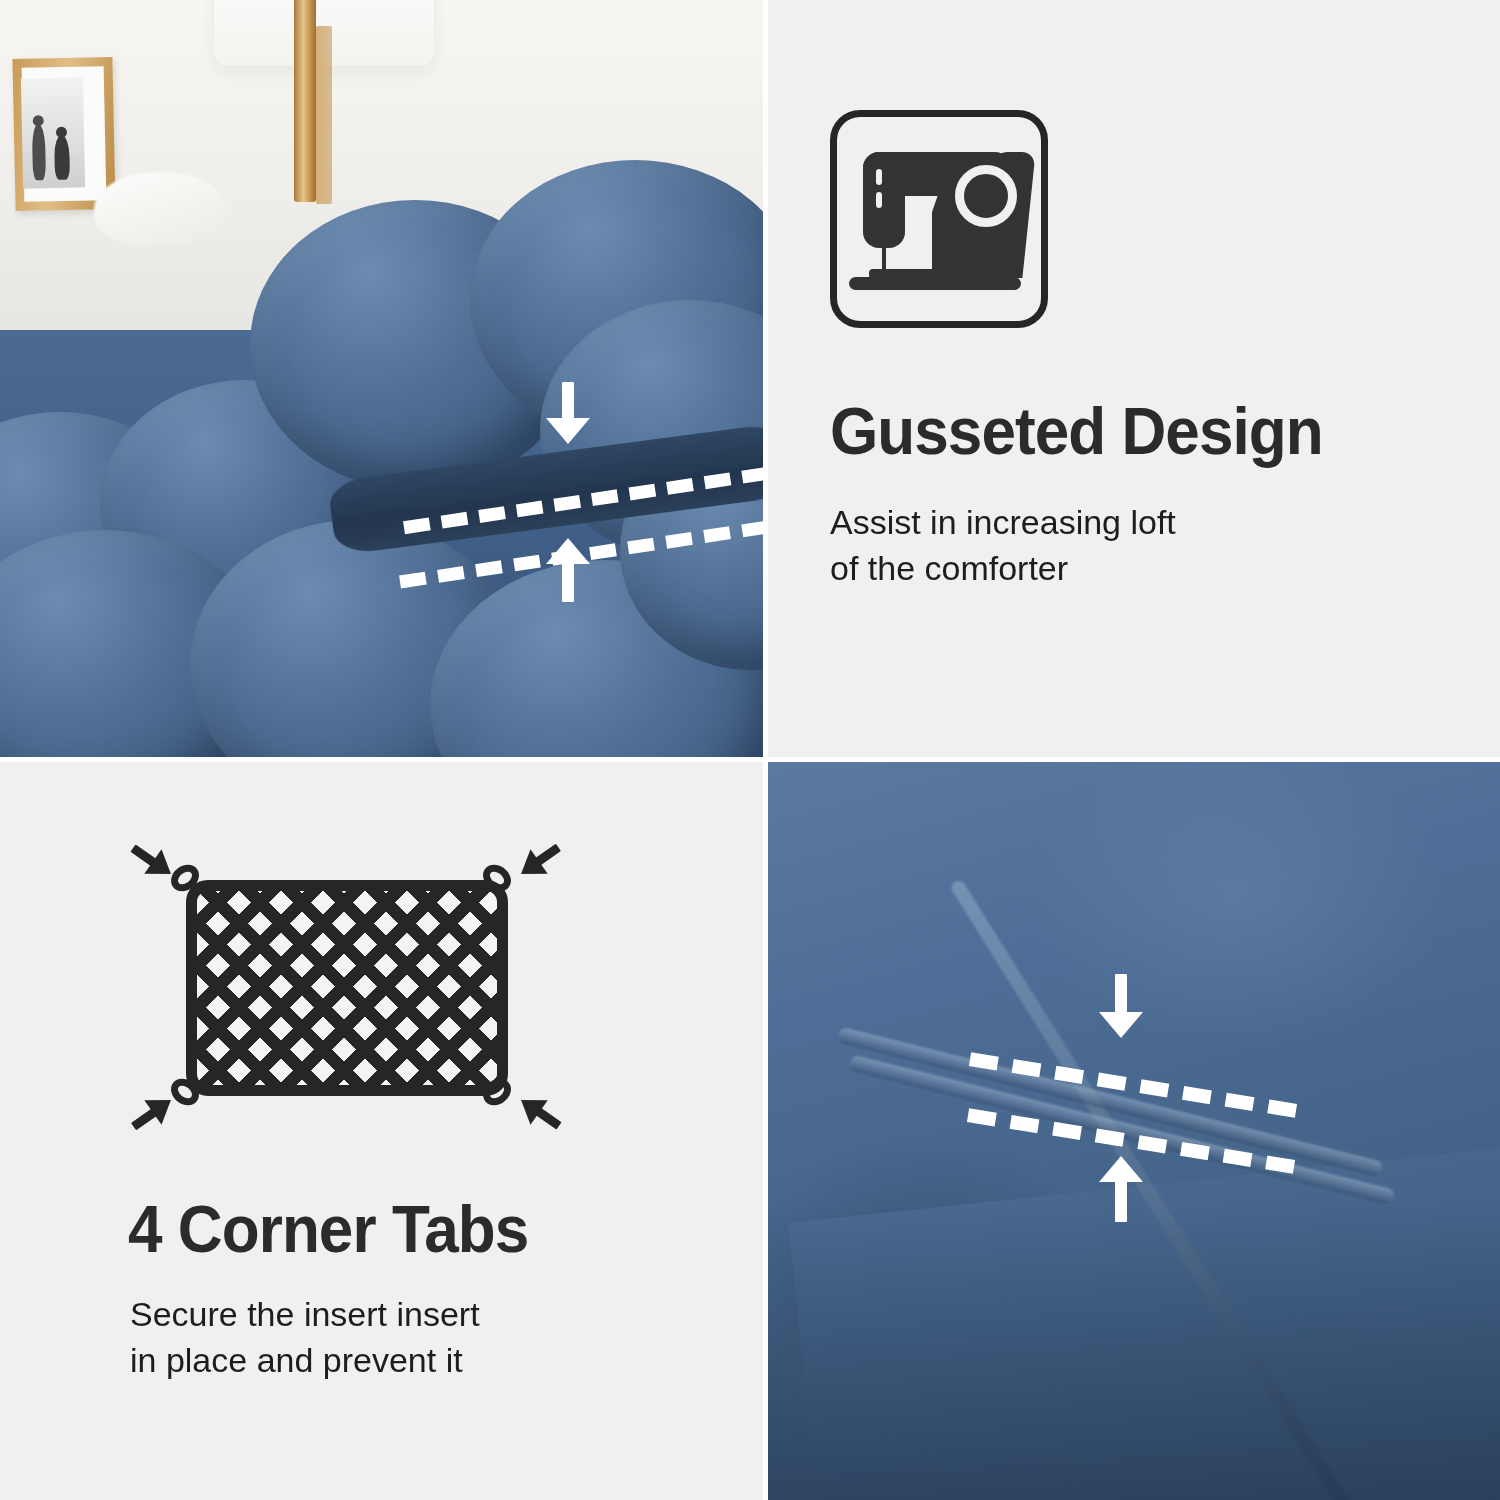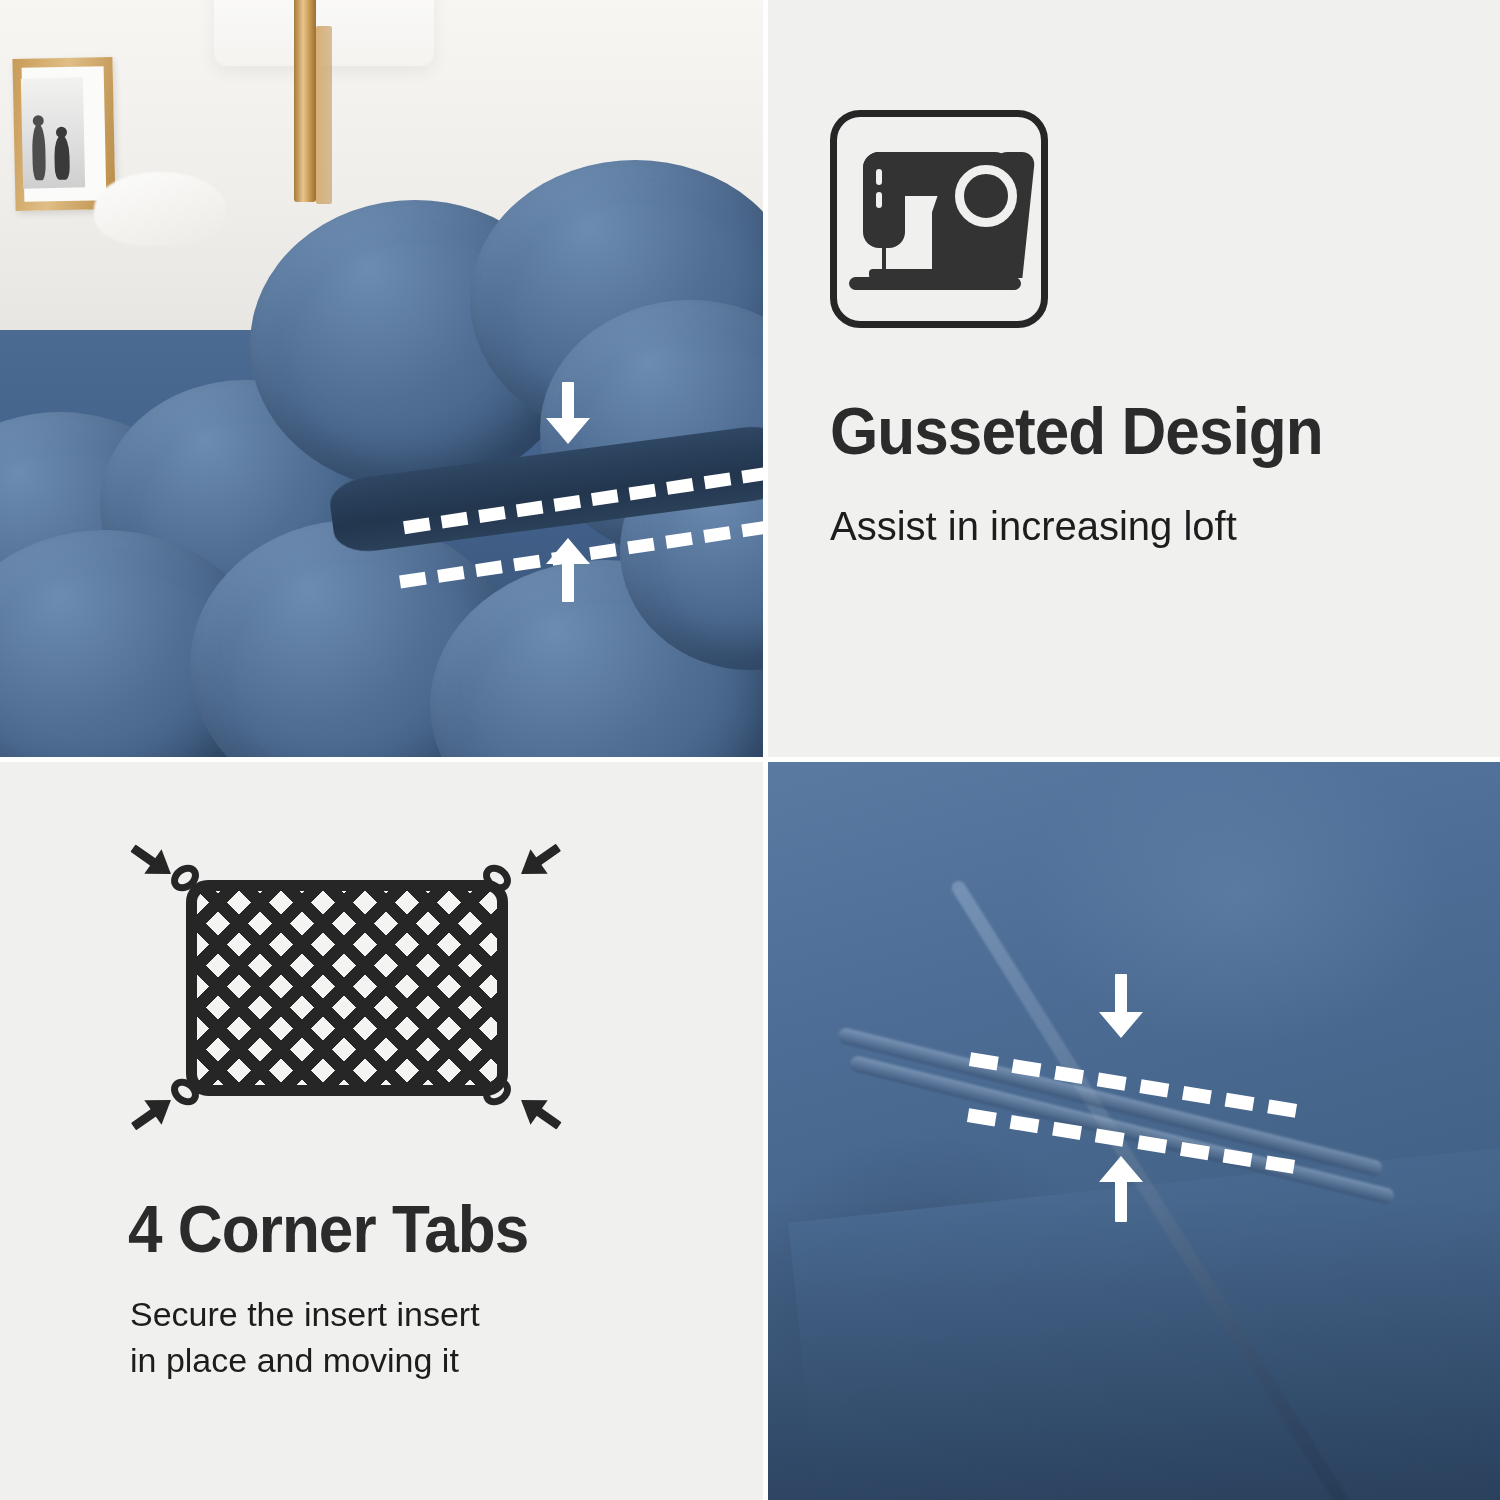--- a/index.html
+++ b/index.html
@@ -165,21 +165,21 @@
 
   .headline{
     position:absolute; left:62px; top:398px;
     font-size:66px; font-weight:700; letter-spacing:-1px;
     color:#2b2b2b; line-height:1.02;
     white-space:nowrap;
     transform:scaleX(.94); transform-origin:left center;
   }
   .subtext{
     position:absolute; left:62px; top:500px;
-    font-size:40px; font-weight:400; color:#1d1d1d;
+    font-size:34px; font-weight:400; color:#1d1d1d;
     line-height:1.34;
   }
   .subtext div{ white-space:nowrap; }
 
   
   .tabs-icon{ position:absolute; left:130px; top:842px; width:430px; height:290px; }
   .quilt{
     position:absolute; left:56px; top:38px; width:322px; height:216px;
     border:11px solid #262626; border-radius:22px;
     background-color:#f4f4f3;
@@ -324,20 +324,21 @@
         <span class="sm-wheel"></span>
         <span class="sm-bed2"></span>
         <span class="sm-bed"></span>
       </div>
     </div>
 
     <div class="headline">Gusseted Design</div>
 
     <div class="subtext">
       <div>Assist in increasing loft</div>
+      <div>of the comforter</div>
     </div>
   </div>
 
   <div class="quad" id="q-bl">
 
     <div class="tabs-icon" style="left:130px; top:80px;">
 
       <div class="quilt"></div>
 
       <span class="loop tl"></span>
@@ -360,21 +361,21 @@
       <span class="darrow dar-br">
           <i class="sh"></i>
           <i class="hd"></i>
         </span>
     </div>
 
     <div class="headline-bl" style="top:434px;">4 Corner Tabs</div>
 
     <div class="subtext-bl" style="top:530px;">
       <div>Secure the insert insert</div>
-      <div>in place and moving it</div>
+      <div>in place and prevent it</div>
     </div>
   </div>
 
   <div class="quad" id="q-br">
     <div class="photo-br">
       <div class="br-sheet"></div>
       <div class="br-fold"></div>
       <div class="br-diag"></div>
       <div class="br-edge e1"></div>
       <div class="br-edge e2"></div>

